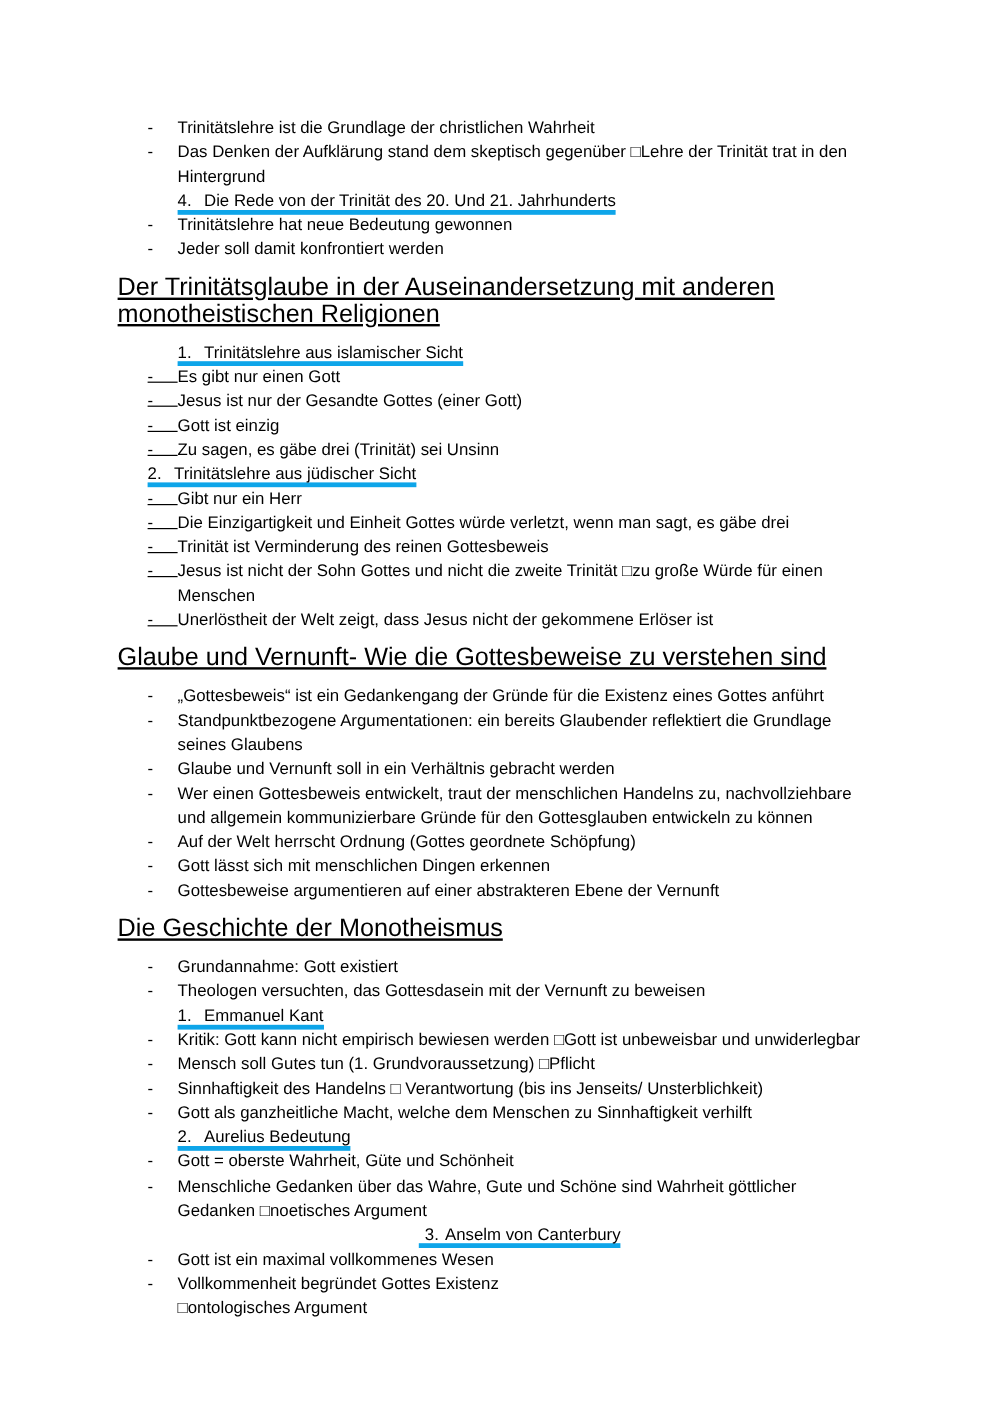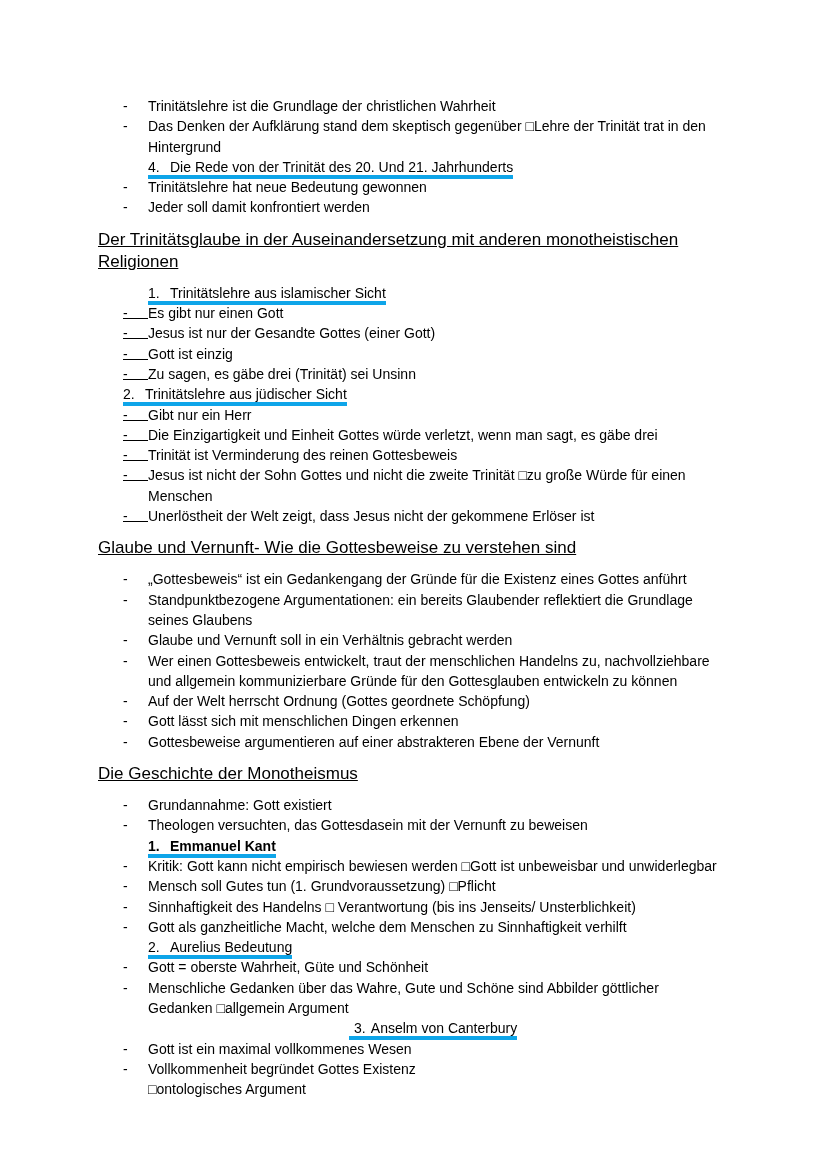--- a/index.html
+++ b/index.html
@@ -18,21 +18,21 @@
     line-height: 20.3px;
     overflow: hidden;
   }
   .content {
     position: absolute;
     left: 98px;
     top: 96px;
     width: 620px;
   }
   .heading {
-    font-size: 17px;
+    font-size: 21px;
     line-height: 22px;
     text-decoration: underline;
     margin: 11px 0 10px 0;
   }
   .item {
     position: relative;
     padding-left: 50px;
   }
   .item > .marker {
     position: absolute;
@@ -85,27 +85,27 @@
         <div class="item bullet"><span class="marker">-</span><span>Glaube und Vernunft soll in ein Verhältnis gebracht werden</span></div>
         <div class="item bullet"><span class="marker">-</span><span>Wer einen Gottesbeweis entwickelt, traut der menschlichen Handelns zu, nachvollziehbare und allgemein kommunizierbare Gründe für den Gottesglauben entwickeln zu können</span></div>
         <div class="item bullet"><span class="marker">-</span><span>Auf der Welt herrscht Ordnung (Gottes geordnete Schöpfung)</span></div>
         <div class="item bullet"><span class="marker">-</span><span>Gott lässt sich mit menschlichen Dingen erkennen</span></div>
         <div class="item bullet"><span class="marker">-</span><span>Gottesbeweise argumentieren auf einer abstrakteren Ebene der Vernunft</span></div>
       </div>
       <div class="section">
         <div class="heading">Die Geschichte der Monotheismus</div>
         <div class="item bullet"><span class="marker">-</span><span>Grundannahme: Gott existiert</span></div>
         <div class="item bullet"><span class="marker">-</span><span>Theologen versuchten, das Gottesdasein mit der Vernunft zu beweisen</span></div>
-        <div class="item sub" style="padding-left: 50px; font-weight: bold;"><span class="sub-line"><span class="sub-num">1.</span><span>Emmanuel Kant</span></span></div>
+        <div class="item sub" style="padding-left: 50px;"><span class="sub-line"><span class="sub-num">1.</span><span>Emmanuel Kant</span></span></div>
         <div class="item bullet"><span class="marker">-</span><span>Kritik: Gott kann nicht empirisch bewiesen werden □Gott ist unbeweisbar und unwiderlegbar</span></div>
         <div class="item bullet"><span class="marker">-</span><span>Mensch soll Gutes tun (1. Grundvoraussetzung) □Pflicht</span></div>
         <div class="item bullet"><span class="marker">-</span><span>Sinnhaftigkeit des Handelns □ Verantwortung (bis ins Jenseits/ Unsterblichkeit)</span></div>
         <div class="item bullet"><span class="marker">-</span><span>Gott als ganzheitliche Macht, welche dem Menschen zu Sinnhaftigkeit verhilft</span></div>
         <div class="item sub" style="padding-left: 50px;"><span class="sub-line"><span class="sub-num">2.</span><span>Aurelius Bedeutung</span></span></div>
         <div class="item bullet"><span class="marker">-</span><span>Gott = oberste Wahrheit, Güte und Schönheit</span></div>
-        <div class="item bullet"><span class="marker">-</span><span>Menschliche Gedanken über das Wahre, Gute und Schöne sind Abbilder göttlicher Gedanken □allgemein Argument</span></div>
+        <div class="item bullet"><span class="marker">-</span><span>Menschliche Gedanken über das Wahre, Gute und Schöne sind Wahrheit göttlicher Gedanken □noetisches Argument</span></div>
         <div class="item sub" style="padding-left: 50px; text-align: center;"><span class="sub-line"><span class="sub-num">3.</span><span>Anselm von Canterbury</span></span></div>
         <div class="item bullet"><span class="marker">-</span><span>Gott ist ein maximal vollkommenes Wesen</span></div>
         <div class="item bullet"><span class="marker">-</span><span>Vollkommenheit begründet Gottes Existenz</span></div>
         <div class="item plain"><span>□ontologisches Argument</span></div>
       </div>
     </div>
 </div>
 
 </body></html>

